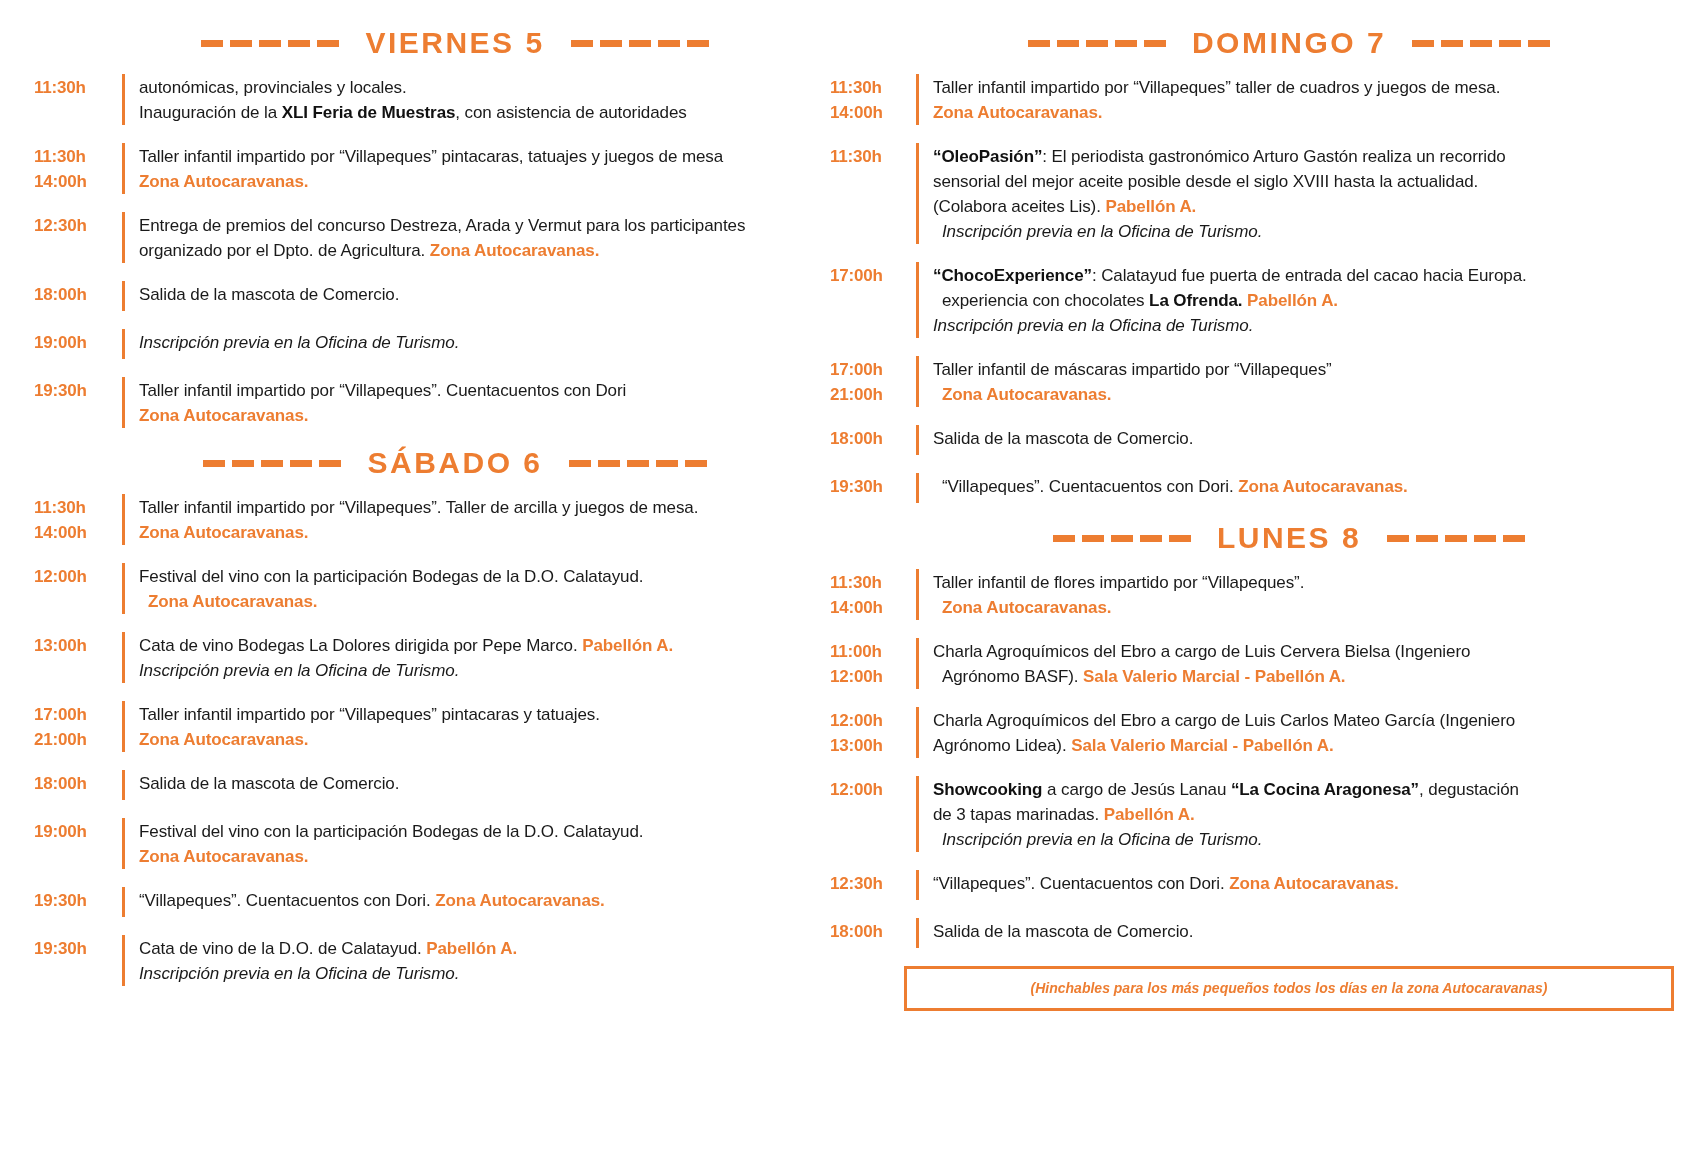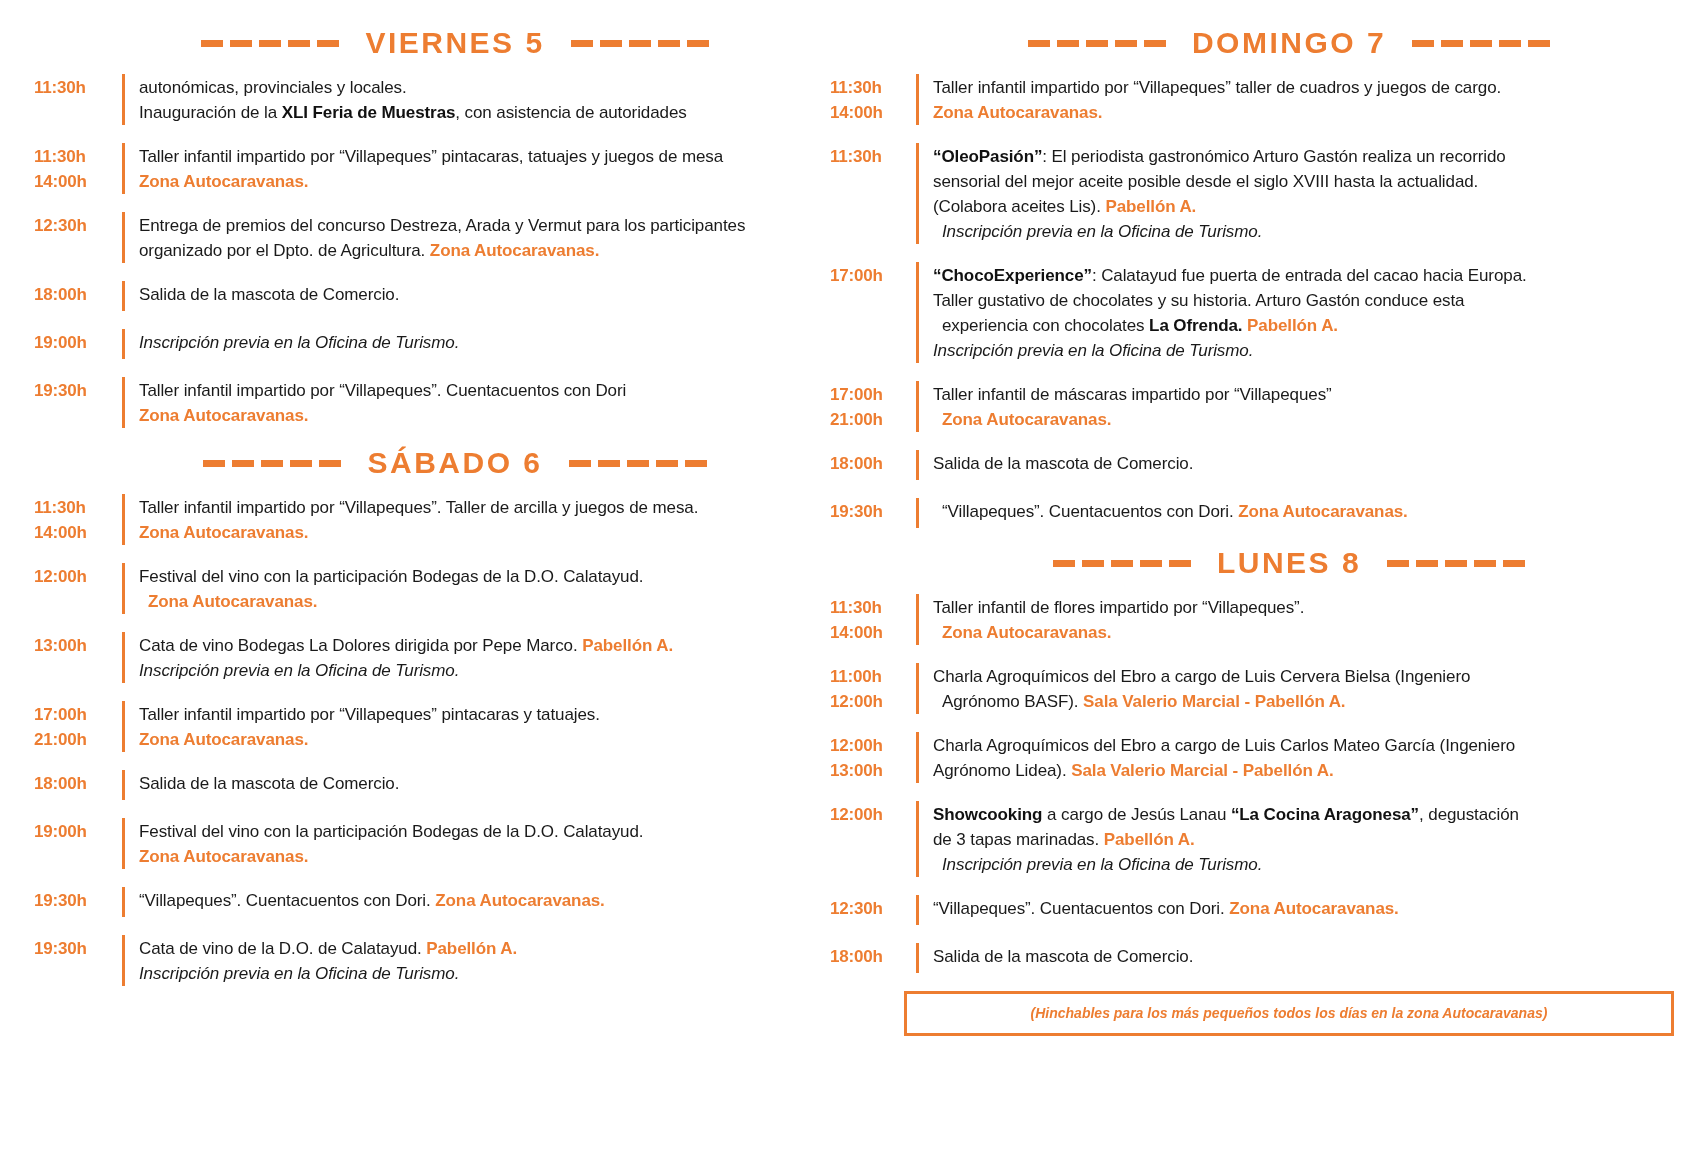--- a/index.html
+++ b/index.html
@@ -310,21 +310,21 @@
           <i></i>
         </span>
       </div>
       <div class="event">
         <div class="times">
           <div class="time">11:30h</div>
           <div class="time">14:00h</div>
         </div>
         <div class="rule"></div>
         <div class="body">
-          <div class="line"><span>Taller infantil impartido por “Villapeques” taller de cuadros y juegos de cargo.</span></div>
+          <div class="line"><span>Taller infantil impartido por “Villapeques” taller de cuadros y juegos de mesa.</span></div>
           <div class="line"><span class="or">Zona Autocaravanas.</span></div>
         </div>
       </div>
       <div class="event">
         <div class="times">
           <div class="time">11:30h</div>
         </div>
         <div class="rule"></div>
         <div class="body">
           <div class="line"><span class="bk">“OleoPasión”</span><span>: El periodista gastronómico Arturo Gastón realiza un recorrido</span></div>
@@ -333,21 +333,20 @@
           <div class="line indent"><span class="it">Inscripción previa en la Oficina de Turismo.</span></div>
         </div>
       </div>
       <div class="event">
         <div class="times">
           <div class="time">17:00h</div>
         </div>
         <div class="rule"></div>
         <div class="body">
           <div class="line"><span class="bk">“ChocoExperience”</span><span>: Calatayud fue puerta de entrada del cacao hacia Europa.</span></div>
-          <div class="line"><span>Taller gustativo de chocolates y su historia. Arturo Gastón conduce esta</span></div>
           <div class="line indent"><span>experiencia con chocolates </span><span class="bk">La Ofrenda.</span><span> </span><span class="or">Pabellón A.</span></div>
           <div class="line"><span class="it">Inscripción previa en la Oficina de Turismo.</span></div>
         </div>
       </div>
       <div class="event">
         <div class="times">
           <div class="time">17:00h</div>
           <div class="time">21:00h</div>
         </div>
         <div class="rule"></div>

